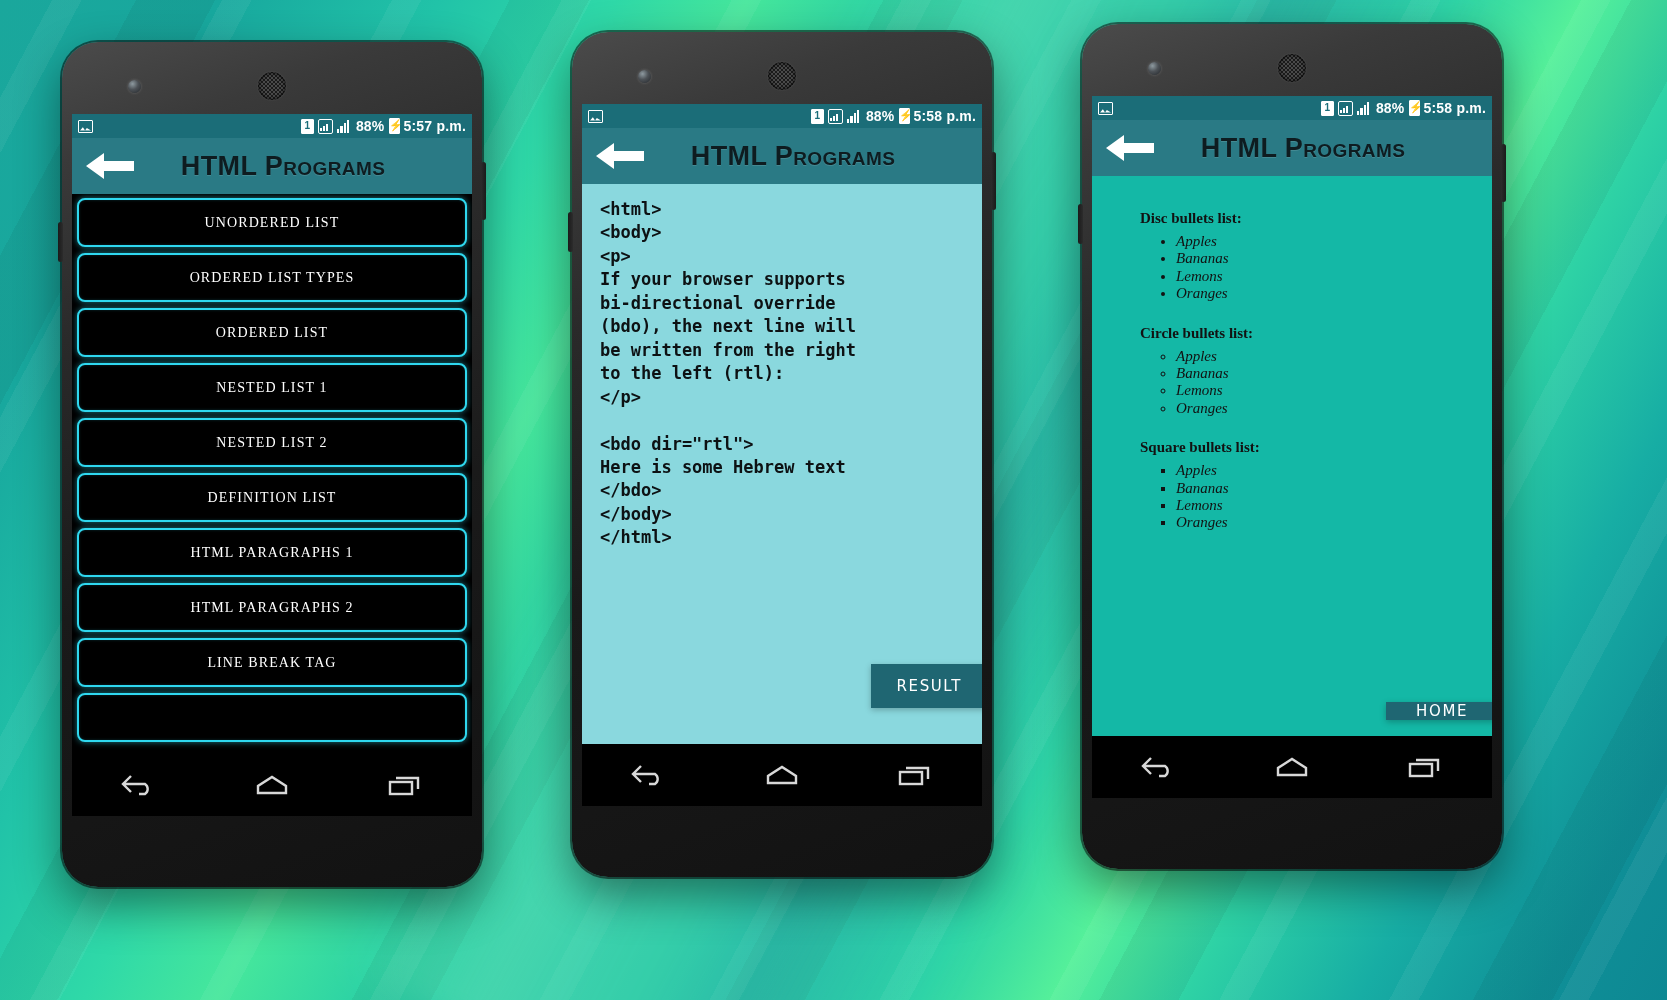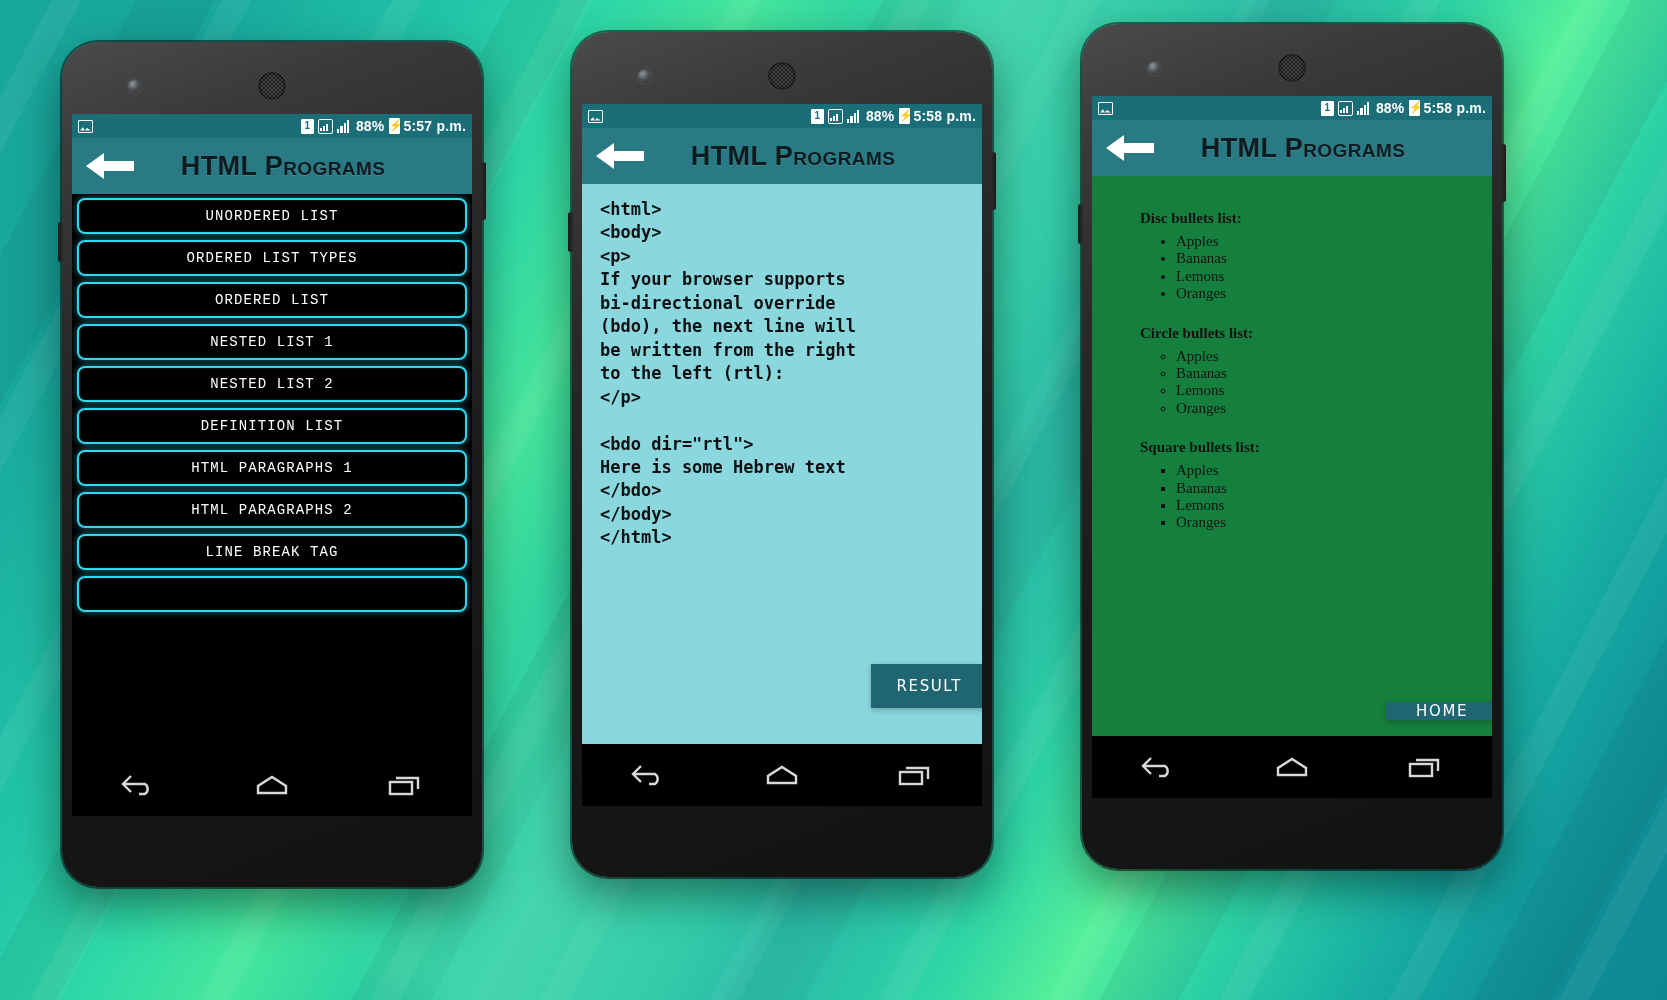--- a/index.html
+++ b/index.html
@@ -170,29 +170,29 @@
     margin-right: 40px;
   }
 
   
   .menu-list {
     background: #000; height: 560px; padding: 4px 5px 0 5px;
     display: flex; flex-direction: column; gap: 6px;
     overflow: hidden;
   }
   .menu-item {
-    flex: none; height: 36px;
+    flex: none; height: 49px;
     background: #000;
     border: 2px solid #2fd8ef;
     border-radius: 8px;
     color: #ffffff;
     font-size: 14px; letter-spacing: 1.1px;
     display: flex; align-items: center; justify-content: center;
     box-shadow: 0 0 6px rgba(47,216,239,0.55), inset 0 0 3px rgba(47,216,239,0.2);
-    font-family: Liberation Mono, monospace;
+    font-family: Liberation Serif, serif;
     text-transform: uppercase;
   }
 
   
   .code-wrap { height: 560px; background: #2aacbb; display: flex; flex-direction: row; }
   .code-pad-top { height: 48px; background: #3fbccb; flex: none; }
   .code-body {
     flex: 1; background: #8ad8de; position: relative;
     padding: 14px 0 0 18px;
     overflow: hidden;
@@ -208,28 +208,28 @@
     position: absolute; right: -6px; bottom: 36px;
     background: #1f6672; color: #ffffff;
     font-size: 15px; letter-spacing: 1.6px;
     padding: 13px 26px;
     font-family: "DejaVu Sans", sans-serif;
     box-shadow: 0 2px 6px rgba(0,0,0,0.25);
   }
 
   
   .result-wrap {
-    height: 560px; background: #15803d; position: relative;
+    height: 560px; background: #14b8a6; position: relative;
     padding: 34px 0 0 48px;
     color: #121212;
     font-family: "Liberation Serif", serif;
     overflow: hidden;
   }
   .res-heading { font-size: 15px; font-weight: bold; margin-bottom: 6px; }
-  .res-list { margin: 0 0 22px 36px; }
+  .res-list { margin: 0 0 22px 36px; font-style: italic; }
   .res-list li { font-size: 15px; line-height: 1.16; }
   .res-list.disc   { list-style-type: disc; }
   .res-list.circle { list-style-type: circle; }
   .res-list.square { list-style-type: square; }
   .btn-home {
     position: absolute; right: -6px; bottom: 16px;
     background: #1f6672; color: #ffffff;
     font-size: 15px; letter-spacing: 1.6px;
     padding: 0 30px;
     font-family: "DejaVu Sans", sans-serif;

